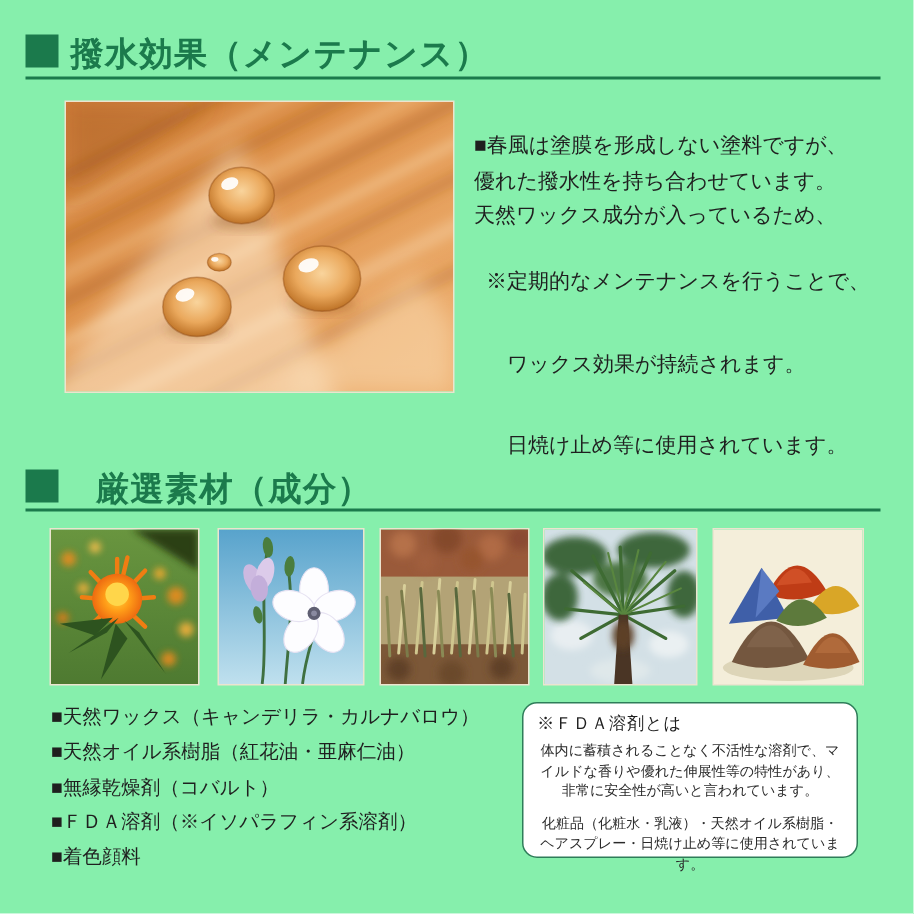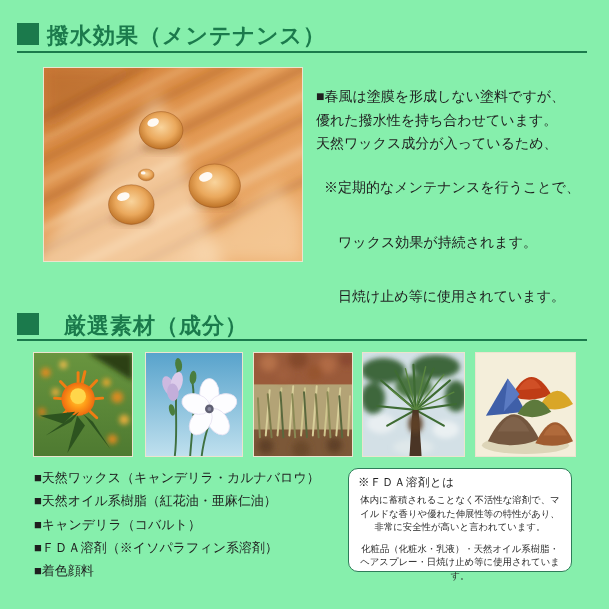--- a/index.html
+++ b/index.html
@@ -292,21 +292,21 @@
       <path d="M12,90 Q38,36 64,88 Q38,99 12,90 Z" fill="#74573f"></path>
       <path d="M22,80 Q38,50 54,80 Z" fill="#856650" opacity="0.7"></path>
       <path d="M60,92 Q80,50 98,90 Q80,98 60,92 Z" fill="#a05c30"></path>
       <path d="M68,84 Q80,62 92,84 Z" fill="#b56f3f" opacity="0.75"></path>
     </svg>
   </div>
 
   <div class="ingredients" style="left:34px;top:466px;">
     <div>■天然ワックス（キャンデリラ・カルナバロウ）</div>
     <div>■天然オイル系樹脂（紅花油・亜麻仁油）</div>
-    <div>■キャンデリラ（コバルト）</div>
+    <div>■無縁乾燥剤（コバルト）</div>
     <div>■ＦＤＡ溶剤（※イソパラフィン系溶剤）</div>
     <div>■着色顔料</div>
   </div>
 
   <div class="fda-box">
     <div class="fda-title">※ＦＤＡ溶剤とは</div>
     <div class="fda-body">体内に蓄積されることなく不活性な溶剤で、マイルドな香りや優れた伸展性等の特性があり、非常に安全性が高いと言われています。</div>
     <div class="fda-body">化粧品（化粧水・乳液）・天然オイル系樹脂・ヘアスプレー・日焼け止め等に使用されています。</div>
   </div>
 

